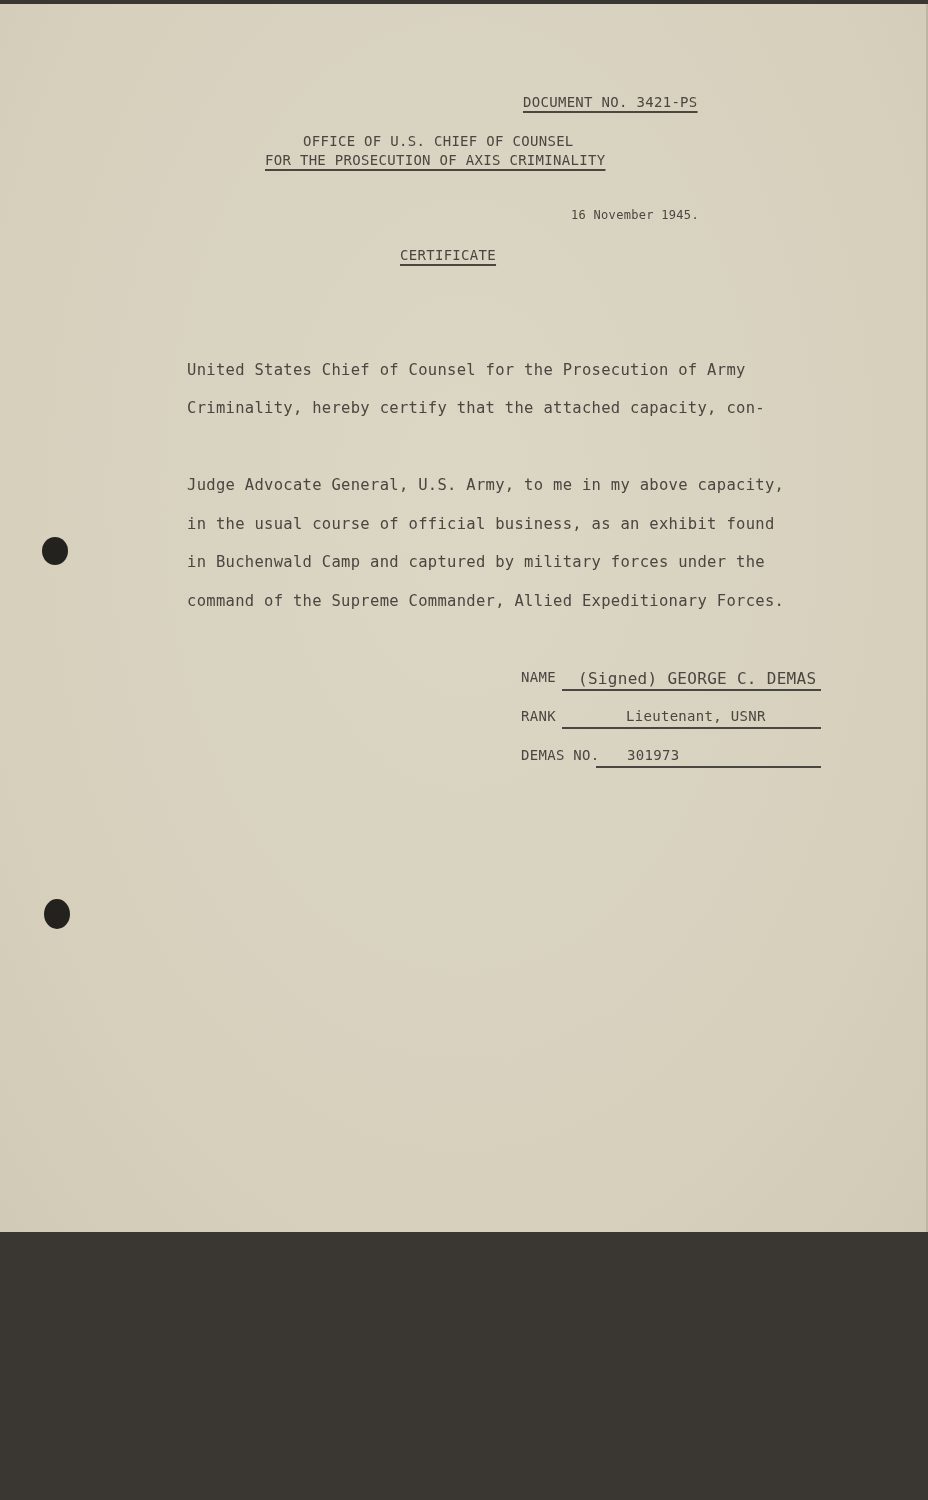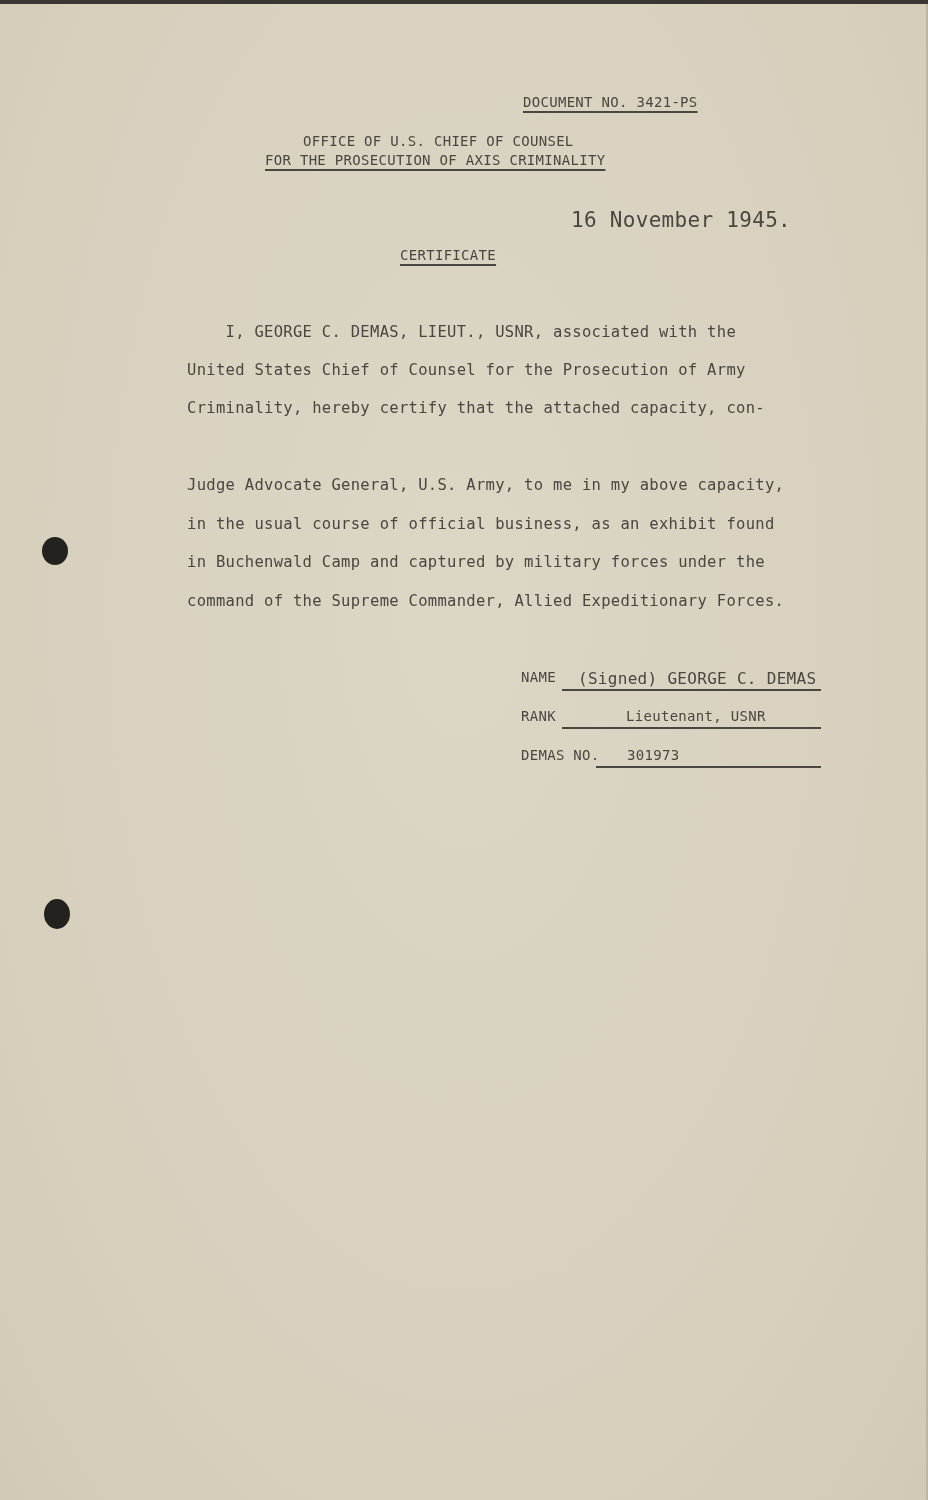--- a/index.html
+++ b/index.html
@@ -3,34 +3,34 @@
   <meta charset="utf-8">
   <style>
     html, body { margin: 0; padding: 0; }
     body {
       width: 928px; height: 1500px;
       background: #3a3632;
       position: relative; overflow: hidden;
       font-family: "DejaVu Sans Mono", "Liberation Mono", monospace;
     }
     .paper {
-      position: absolute; left: 0; top: 4px; width: 926px; height: 1496px;
+      position: absolute; left: 0; top: 4px; width: 926px; height: 1228px;
       background: #d9d3c1;
       background-image: radial-gradient(ellipse at 50% 40%, #dcd6c5 0%, #d6d0bd 70%, #d1cab6 100%);
       border-right: 2px solid #bdb6a2;
     }
     .t {
       position: absolute; color: #4a4640; font-size: 15.5px; white-space: pre;
       letter-spacing: 0.3px;
     }
     .u { text-decoration: underline; text-decoration-thickness: 1.5px; text-underline-offset: 4px; }
     .doc-no { left: 523px; top: 90px; font-size: 14px; }
     .hdr1 { left: 303px; top: 129px; font-size: 14px; text-align: center; }
     .hdr2 { left: 265px; top: 148px; font-size: 14px; }
-    .date { left: 571px; top: 204px; font-size: 21px; }
+    .date { left: 571px; top: 204px; font-size: 12px; }
     .cert { left: 400px; top: 243px; font-size: 14px; }
     .body-line { left: 187px; font-size: 15.5px; }
     .field { left: 521px; font-size: 14px; }
     .field-line {
       position: absolute; height: 1.5px; background: #4a4640;
     }
     .hole {
       position: absolute; background: #24221f; border-radius: 50%;
     }
   </style>
@@ -41,21 +41,20 @@
 
   <div class="t doc-no u">DOCUMENT NO. 3421-PS</div>
 
   <div class="t hdr1">OFFICE OF U.S. CHIEF OF COUNSEL</div>
   <div class="t hdr2 u">FOR THE PROSECUTION OF AXIS CRIMINALITY</div>
 
   <div class="t date">16 November 1945.</div>
 
   <div class="t cert u">CERTIFICATE</div>
 
-  <div class="t body-line" style="top:319px">    I, GEORGE C. DEMAS, LIEUT., USNR, associated with the</div>
   <div class="t body-line" style="top:357px">United States Chief of Counsel for the Prosecution of Army</div>
   <div class="t body-line" style="top:395px">Criminality, hereby certify that the attached capacity, con-</div>
   <div class="t body-line" style="top:472px">Judge Advocate General, U.S. Army, to me in my above capacity,</div>
   <div class="t body-line" style="top:511px">in the usual course of official business, as an exhibit found</div>
   <div class="t body-line" style="top:549px">in Buchenwald Camp and captured by military forces under the</div>
   <div class="t body-line" style="top:588px">command of the Supreme Commander, Allied Expeditionary Forces.</div>
 
   <div>
     <div class="t field" style="top:665px">NAME</div>
     <div class="t" style="left:578px; top:665px; font-size:16px">(Signed) GEORGE C. DEMAS</div>

